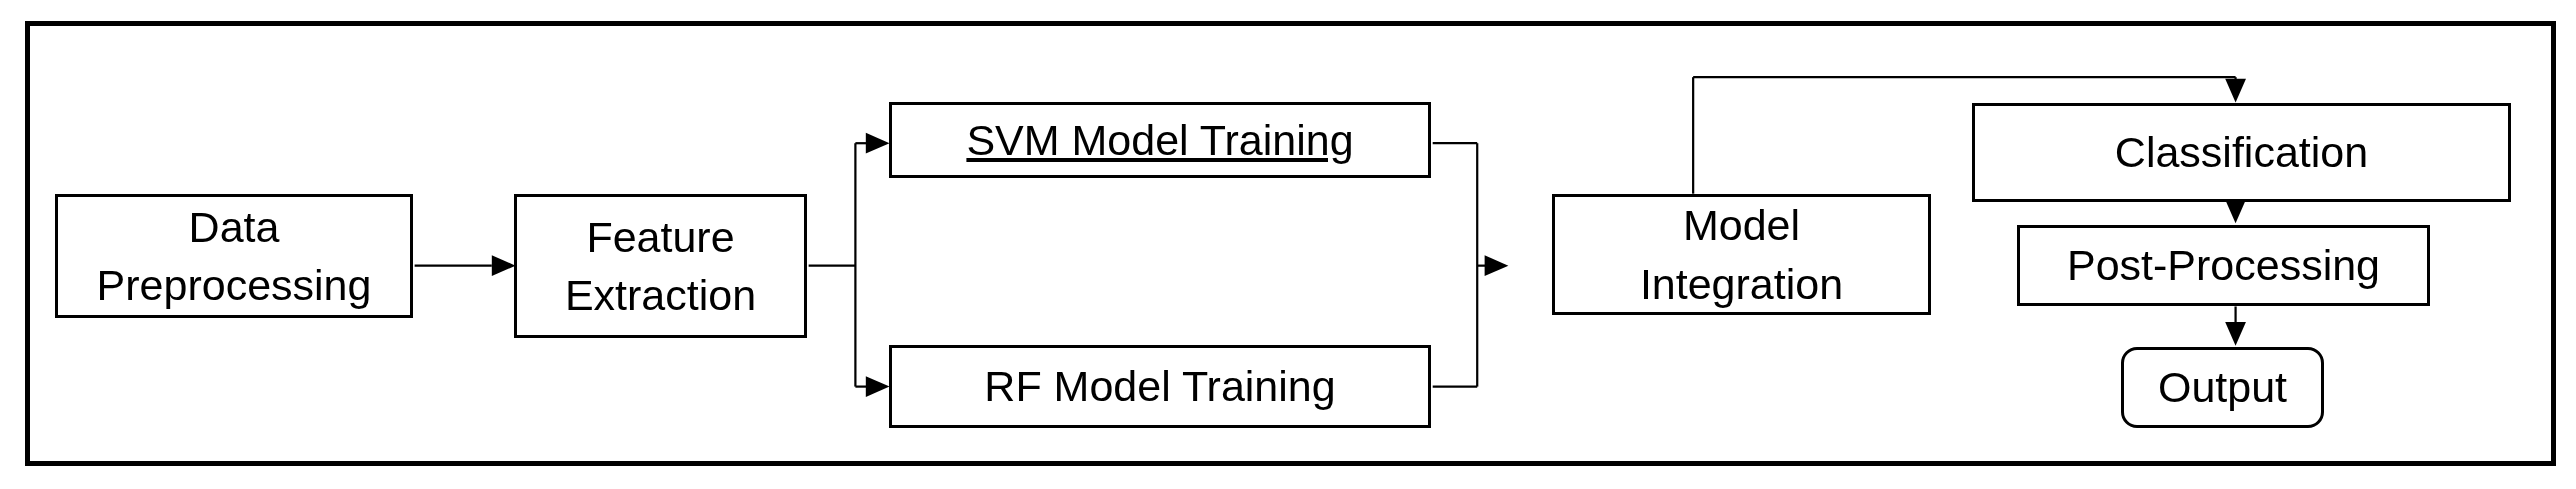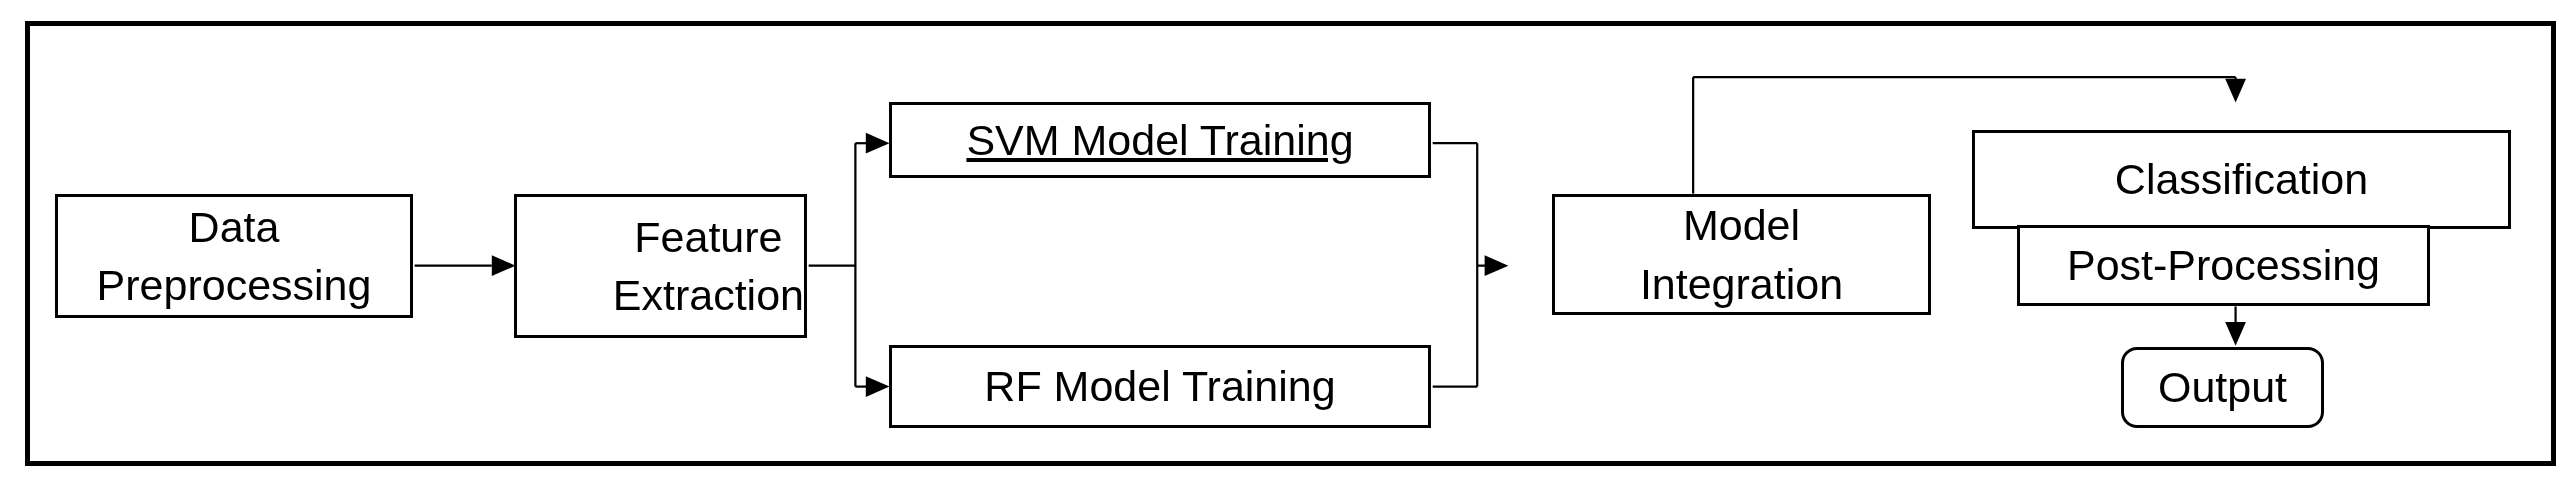--- a/index.html
+++ b/index.html
@@ -37,25 +37,25 @@
     justify-content: center;
     text-align: center;
     color: #000000;
     font-size: 43px;
     line-height: 1.36;
     white-space: pre-line;
     z-index: 2;
   }
   .node span { display: block; }
   #node-data-preprocessing { left: 55px;   top: 194px; width: 358px; height: 124px; }
-  #node-feature-extraction { left: 514px;  top: 194px; width: 293px; height: 144px; justify-content: flex-end; }
+  #node-feature-extraction { left: 514px;  top: 194px; width: 293px; height: 144px; }
   #node-svm-training       { left: 889px; top: 102px; width: 542px; height: 76px; text-decoration: underline; }
   #node-rf-training        { left: 889px; top: 345px; width: 542px; height: 83px; }
   #node-model-integration  { left: 1508px; top: 194px; width: 379px; height: 121px; margin-left: 44px; }
-  #node-classification     { left: 1972px; top: 103px; width: 539px; height: 99px; margin-top: 27px; }
+  #node-classification     { left: 1972px; top: 103px; width: 539px; height: 99px; }
   #node-post-processing    { left: 2017px; top: 225px; width: 413px; height: 81px; }
   #node-output             { left: 2121px; top: 347px; width: 203px; height: 81px; border-radius: 16px; }
   svg.wires {
     position: absolute;
     left: 0; top: 0;
     width: 2576px;
     height: 489px;
     z-index: 1;
   }
   svg.wires line { stroke: #000000; stroke-width: 3; }

